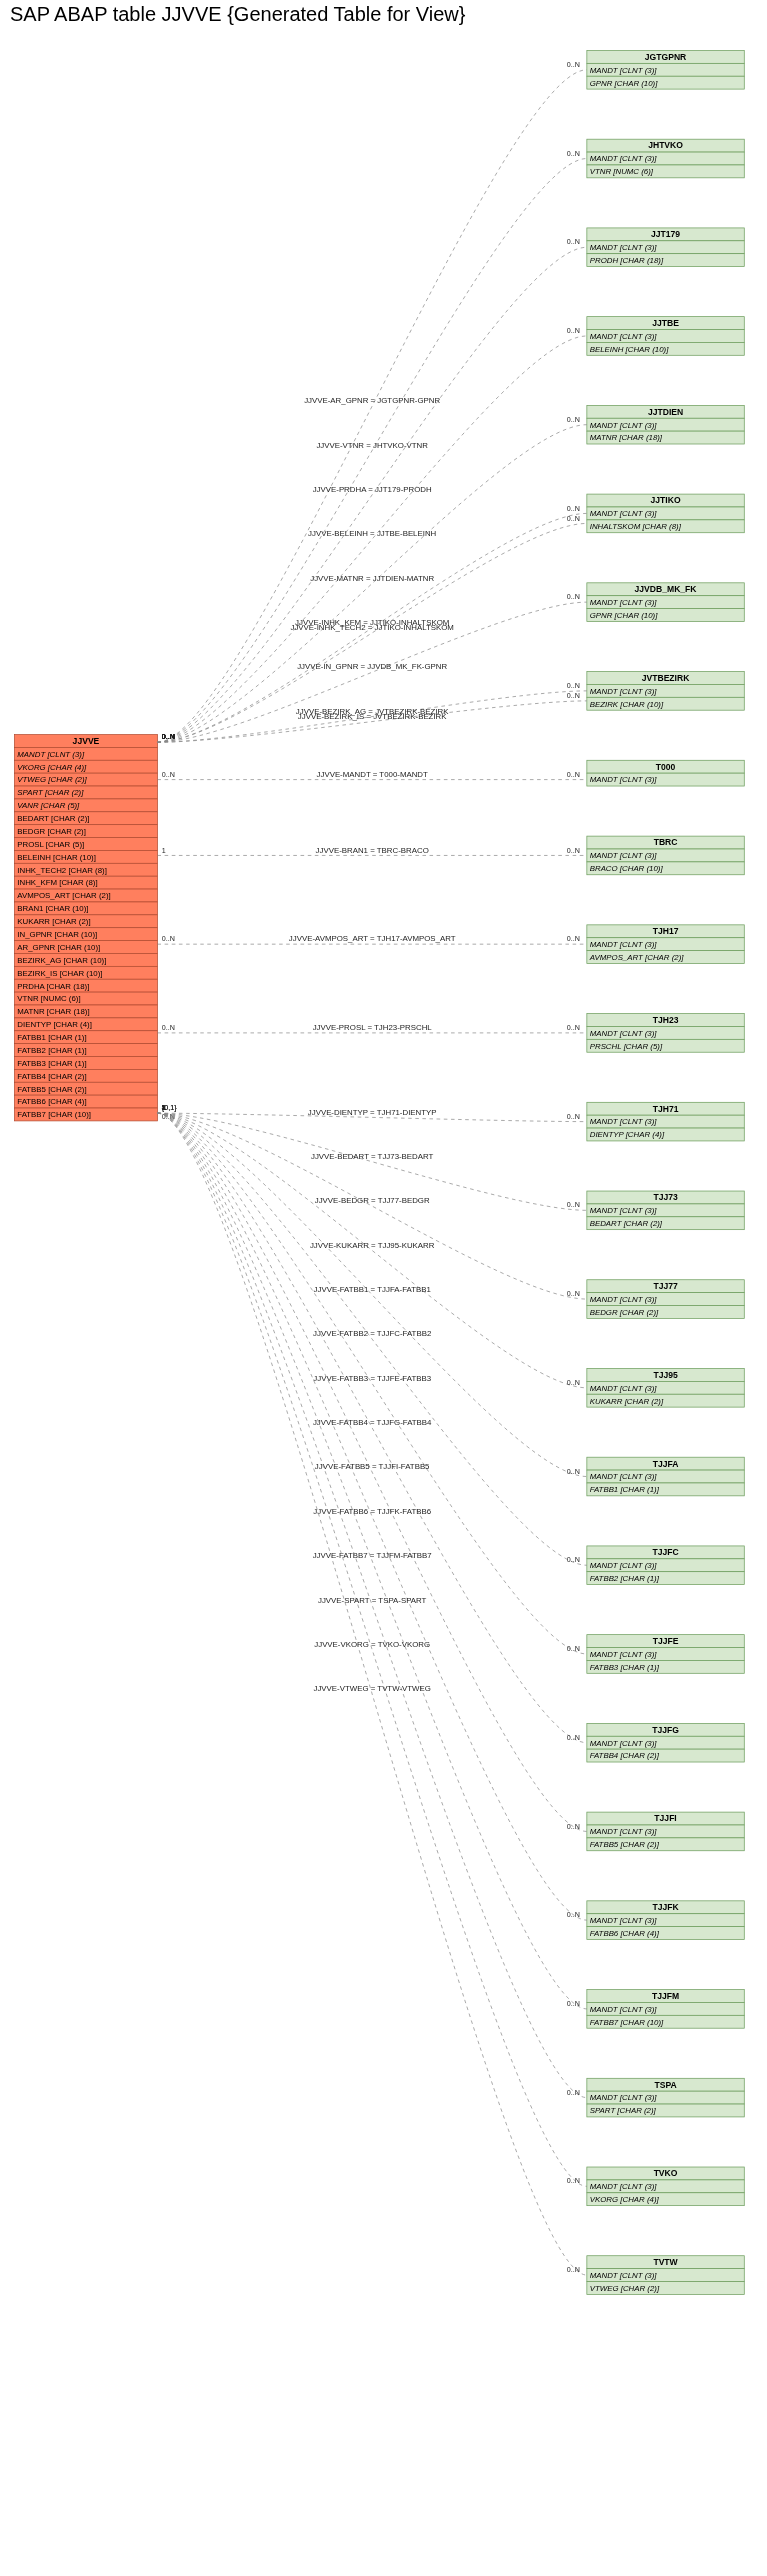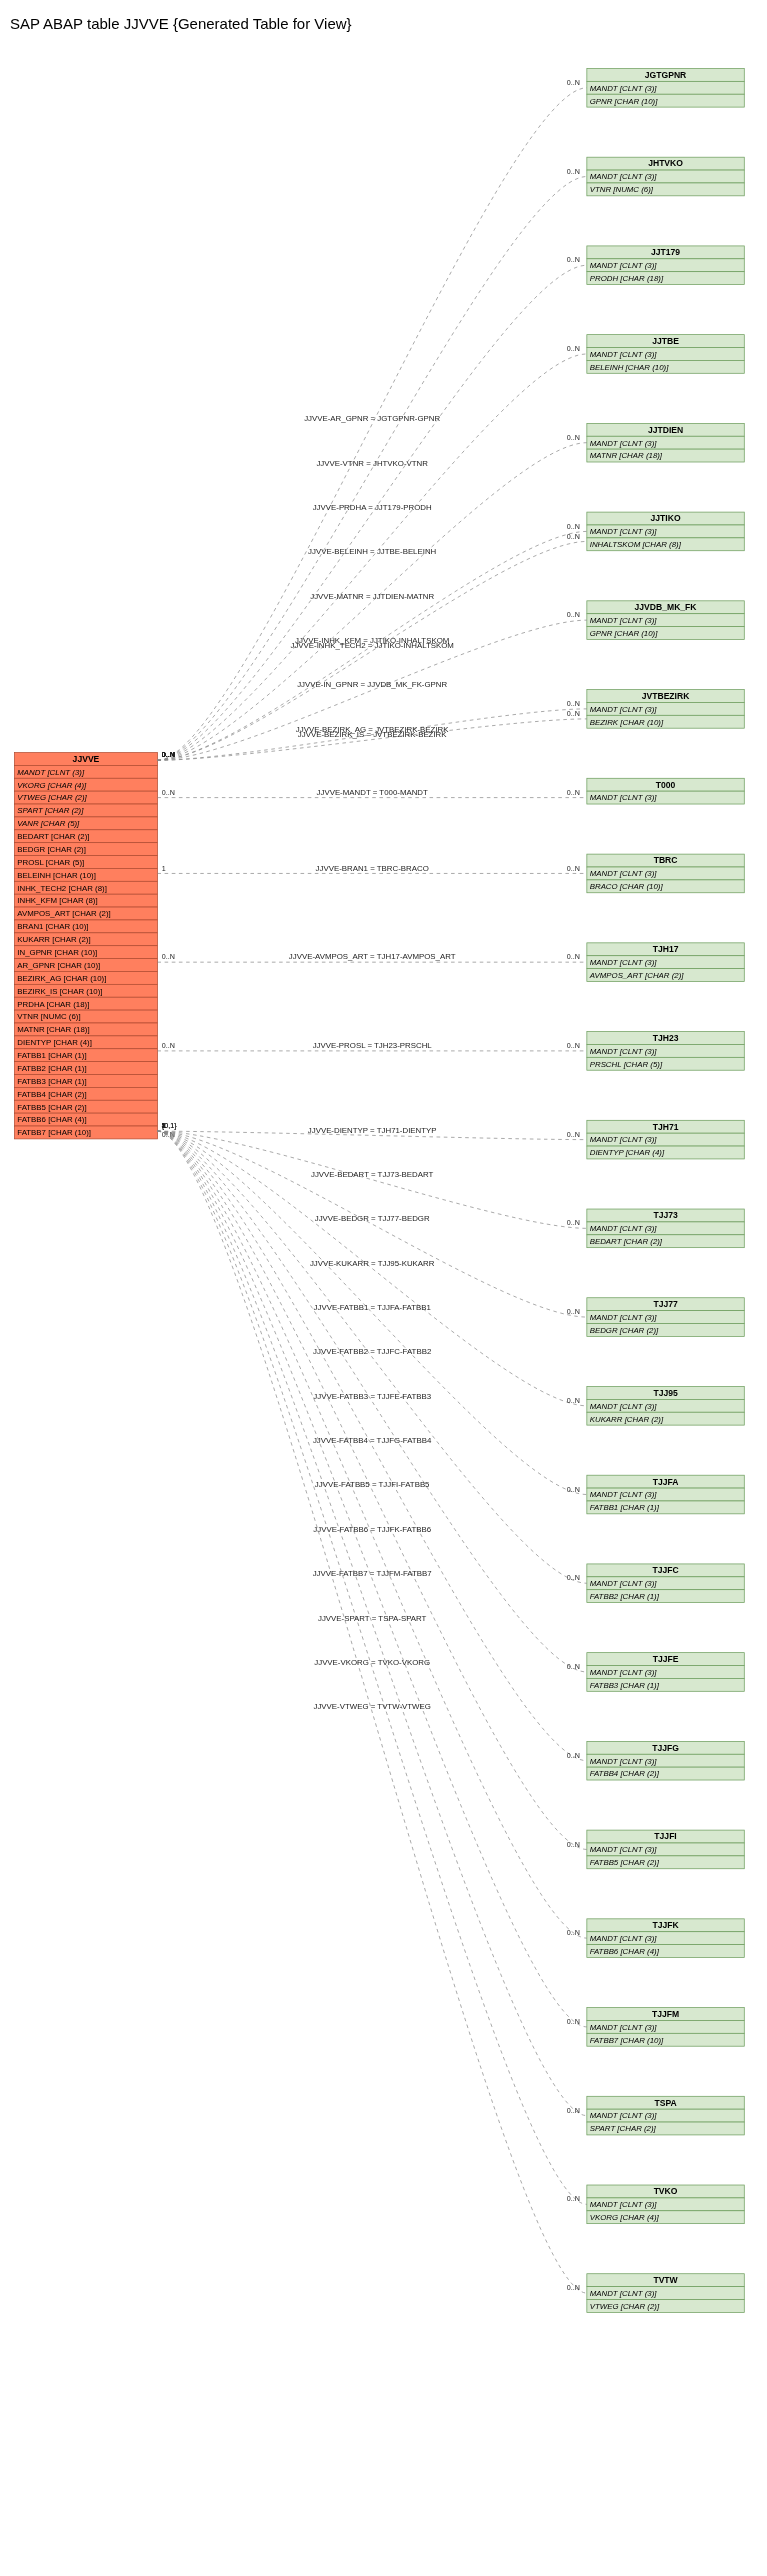--- a/index.html
+++ b/index.html
@@ -1,16 +1,16 @@
 <!DOCTYPE html>
 <html style="font-size:11.4px"><head>
 <meta charset="utf-8">
 <style>
   html,body{margin:0;padding:0;background:#fff;font-family:Arial,Helvetica,sans-serif;width:768px}
-  .title{font-size:15px;padding:15px 10px}
+  .title{font-size:20px;padding:3px 10px}
   svg{display:block}
   .tbl-header{font-weight:bold;font-size:12px;text-anchor:middle}
   .tbl-row{font-size:11px}
   .tbl-row-i{font-size:11px;font-style:italic}
   .edge-label{font-size:11px;text-anchor:middle;fill:#222}
   .card-label{font-size:10px;fill:#222}
   .edge{fill:none;stroke:#888;stroke-dasharray:5 5;stroke-width:1}
 </style>
 </head>
 <body>

